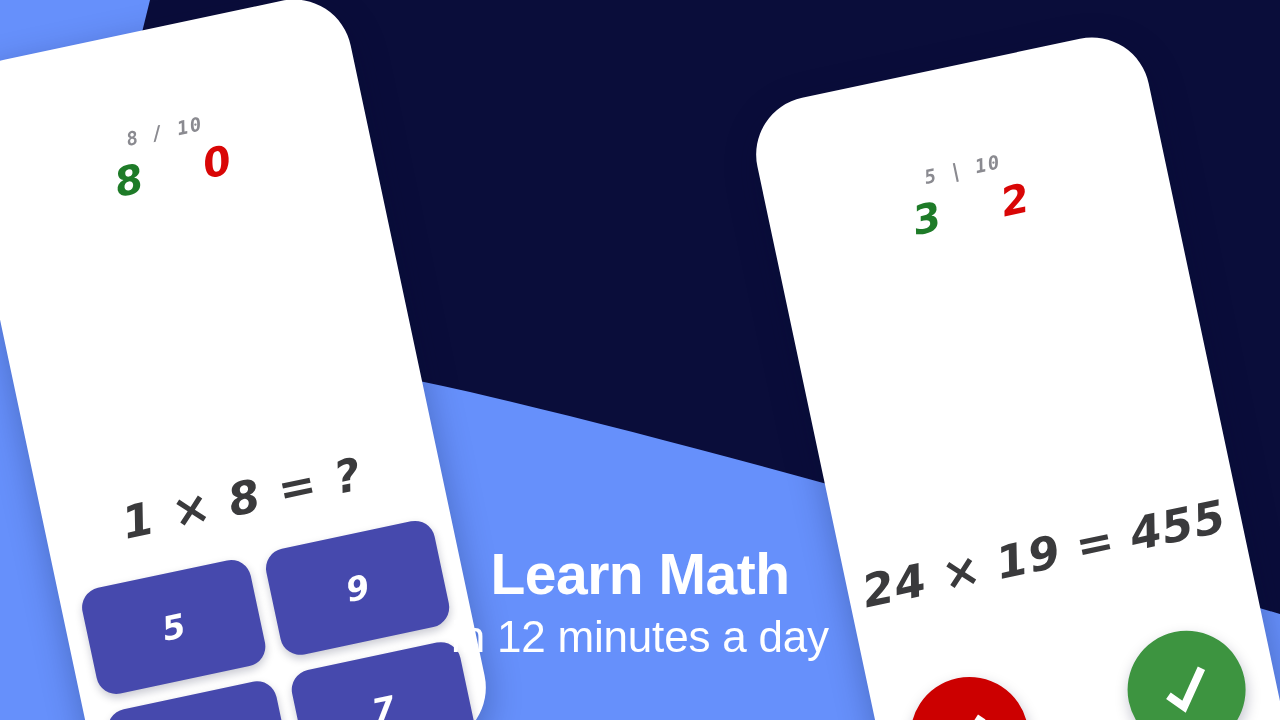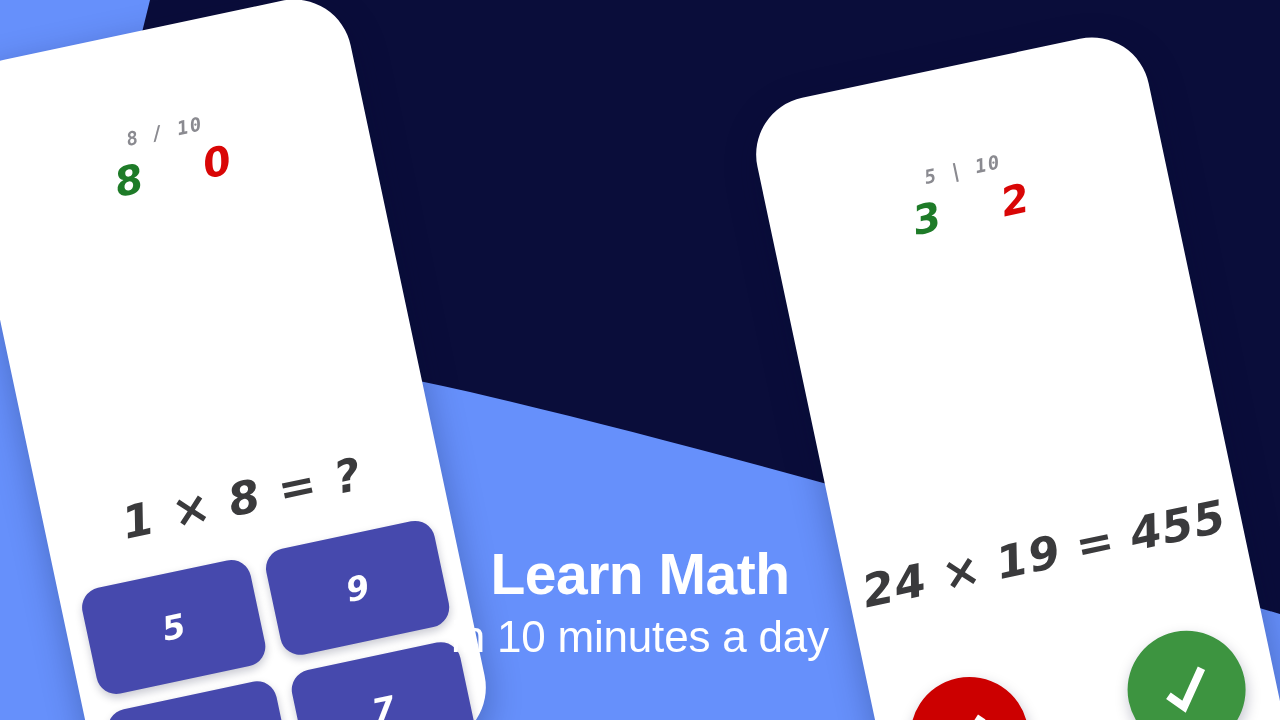--- a/index.html
+++ b/index.html
@@ -240,16 +240,16 @@
           <svg width="62" height="62" viewBox="0 0 62 62" aria-hidden="true">
             <polyline points="12,33 25,47 50,13" fill="none" stroke="#ffffff" stroke-width="8" stroke-linecap="butt" stroke-linejoin="miter"></polyline>
           </svg>
         </span>
       </div>
     </div>
   </div>
 
   <div id="headline">
     <div class="line1">Learn Math</div>
-    <div class="line2">in 10 minutes a day</div>
+    <div class="line2">in 12 minutes a day</div>
   </div>
 
 </div>
 
 </body></html>

